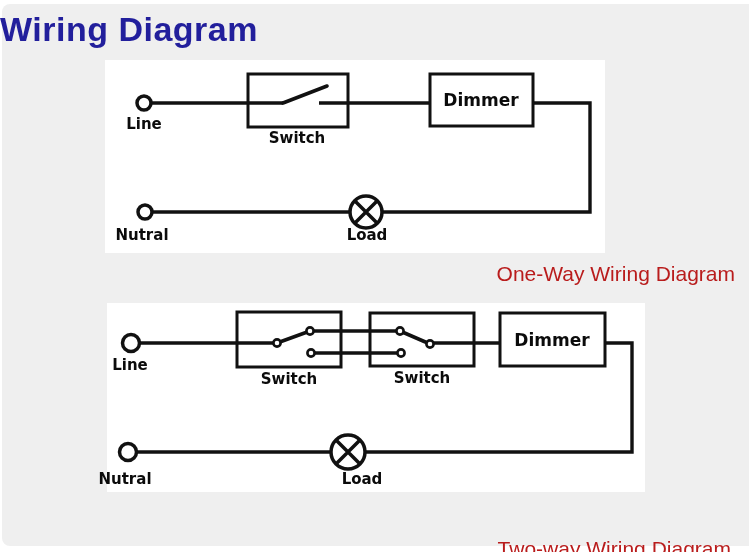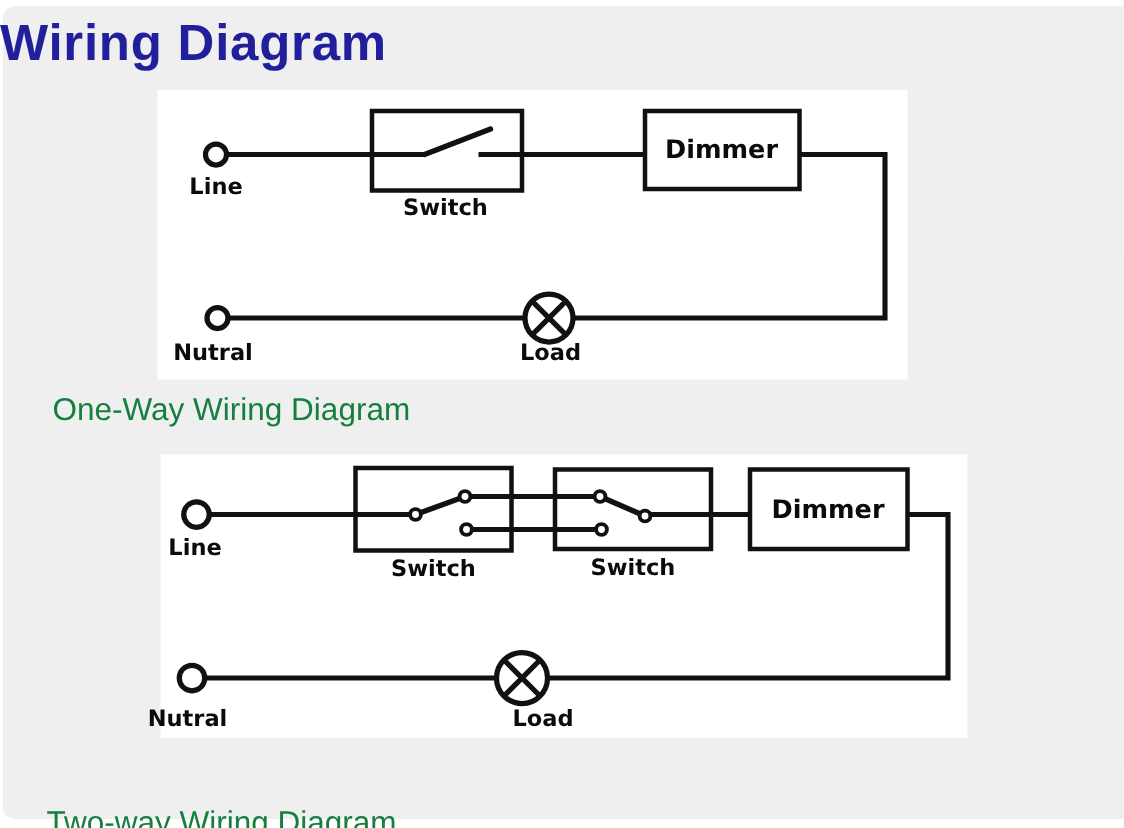--- a/index.html
+++ b/index.html
@@ -13,22 +13,22 @@
   }
   .title{
     position:absolute;left:0;top:10px;width:698px;text-align:left;
     font-family:"Liberation Sans",sans-serif;font-size:34px;font-weight:bold;
     color:#221f9c;letter-spacing:0.5px;
   }
   .panel{position:absolute;background:#ffffff;}
   .panel-1{left:105px;top:60px;width:500px;height:193px;}
   .panel-2{left:107px;top:303px;width:538px;height:189px;}
   .caption{
-    position:absolute;width:700px;text-align:left;
-    font-family:"Liberation Sans",sans-serif;font-size:21px;color:#15803d;
+    position:absolute;width:700px;text-align:right;
+    font-family:"Liberation Sans",sans-serif;font-size:21px;color:#b91c1c;
   }
   .caption-1{left:35px;top:262px;}
   .caption-2{left:31px;top:506px;margin-top:31px;}
   svg{overflow:visible;display:block;}
   .wire{stroke:#111;stroke-width:3.4;fill:none;}
   .blade{stroke:#111;stroke-width:3.6;fill:none;stroke-linecap:round;}
   .box{fill:#fff;stroke:#111;stroke-width:3;}
   .terminal{fill:#fff;stroke:#111;stroke-width:3.5;}
   .contact{fill:#fff;stroke:#111;stroke-width:2.6;}
   .loadsym{fill:#fff;stroke:#111;stroke-width:3.5;}

